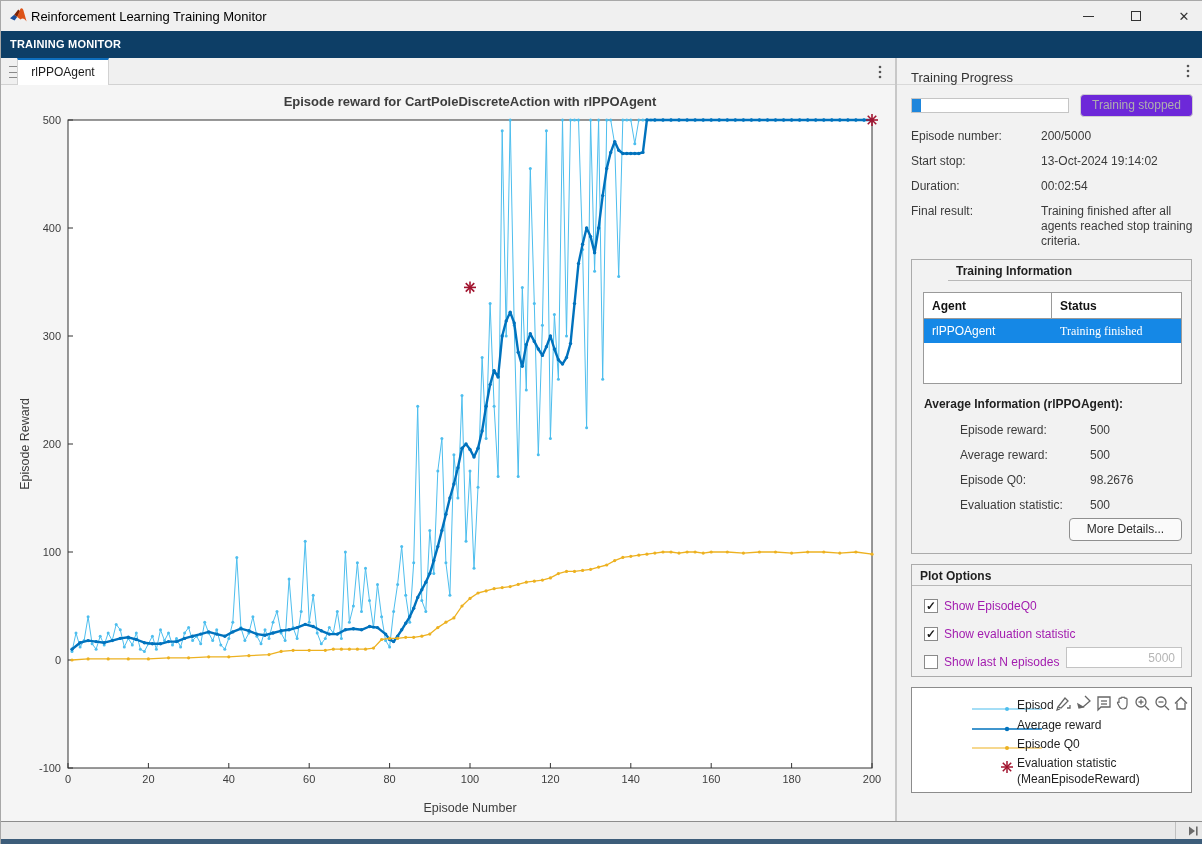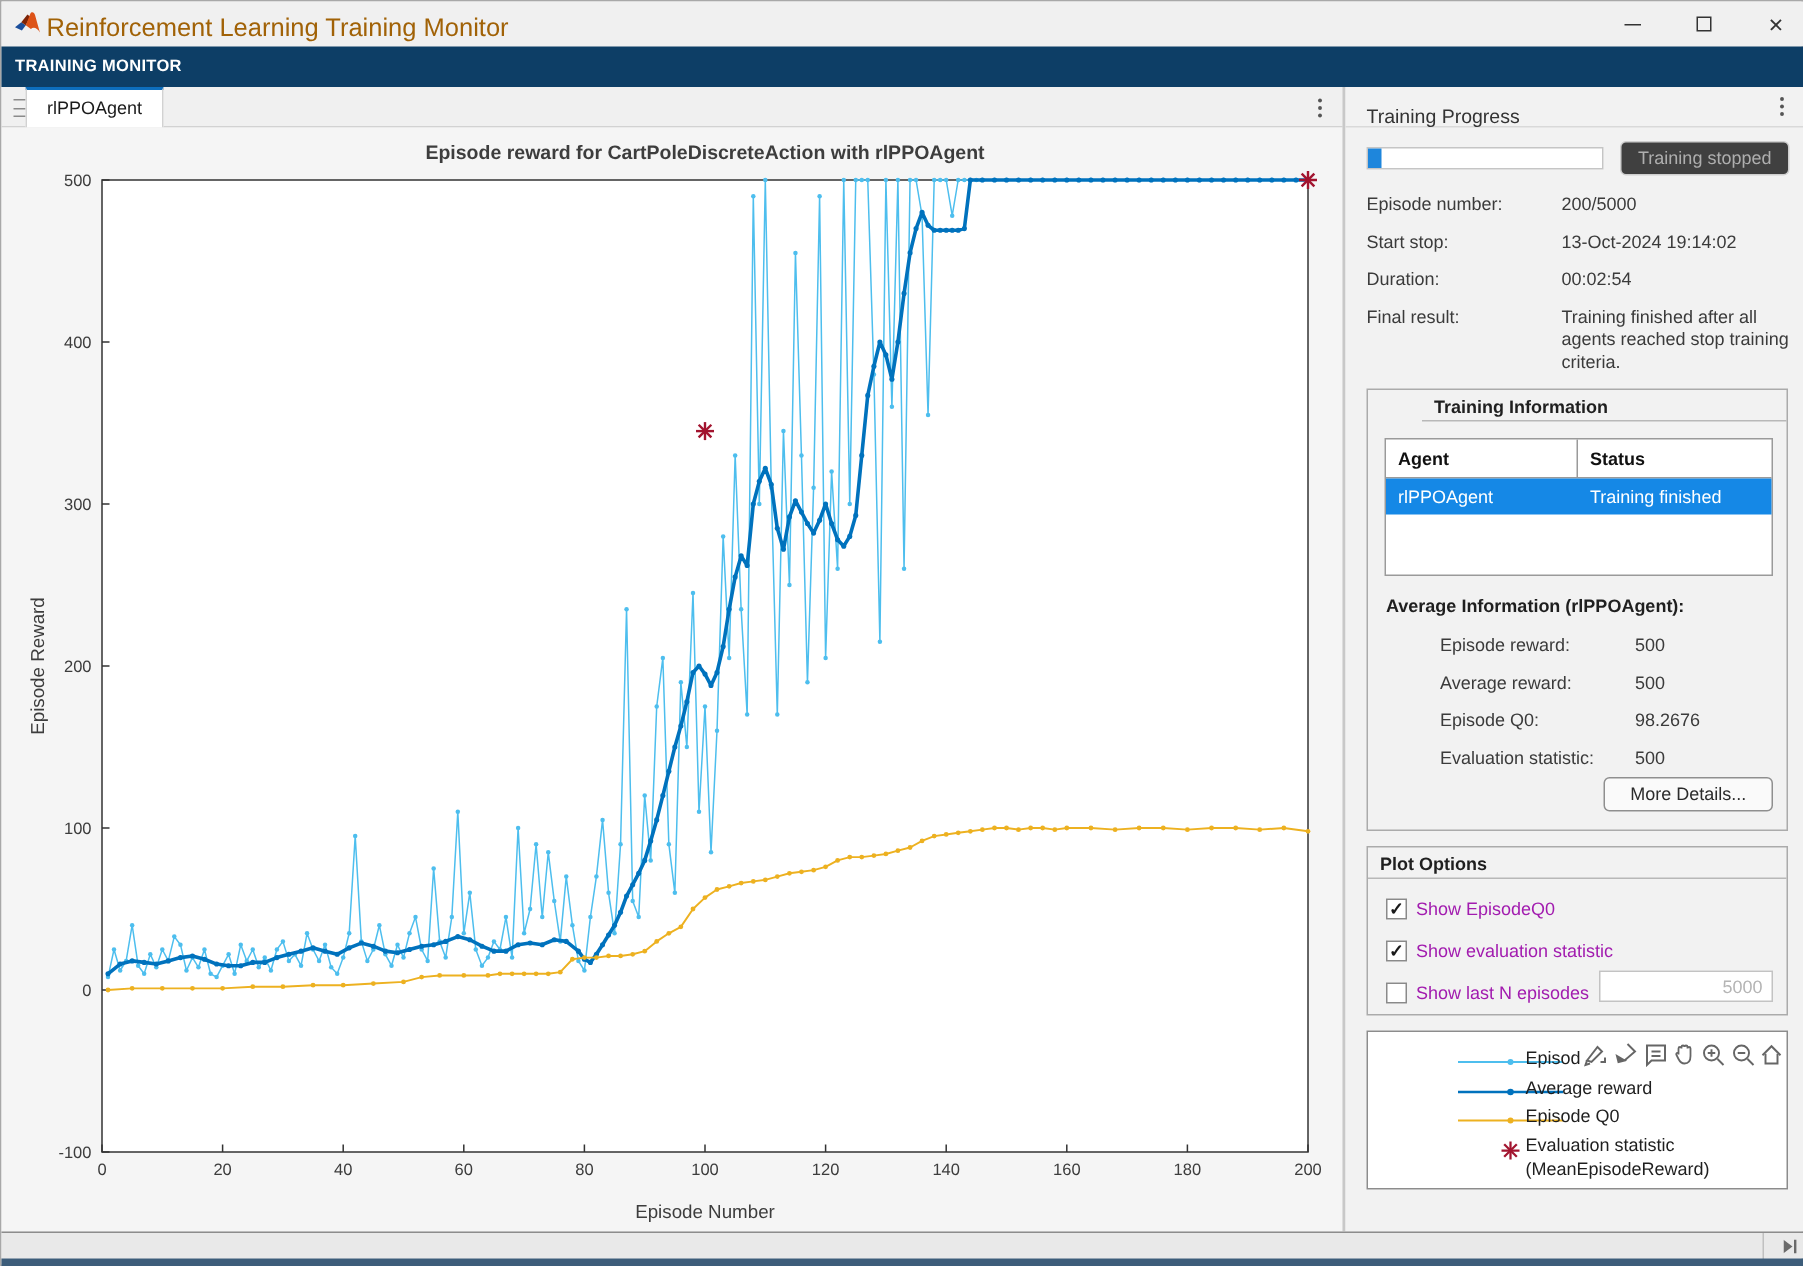--- a/index.html
+++ b/index.html
@@ -1,21 +1,21 @@
 <!DOCTYPE html>
 <html><head>
 <meta charset="utf-8">
 <style>
   * { margin:0; padding:0; box-sizing:border-box; }
   html,body { width:1202px; height:844px; font-family:"Liberation Sans", sans-serif; background:#f0f0f0; overflow:hidden; }
   .window { position:absolute; left:0; top:0; width:1202px; height:844px; background:#f0f0f0; border:1px solid #a8a8a8; }
 
   
   .titlebar { position:absolute; left:0; top:0; width:1202px; height:30px; background:#f0f0f0; }
-  .titlebar .apptitle { position:absolute; left:30px; top:8px; font-size:17px; color:#a16207; }
+  .titlebar .apptitle { position:absolute; left:30px; top:8px; font-size:13px; color:#000000; }
   .mlicon { position:absolute; left:9px; top:7px; }
   .winbtn { position:absolute; top:0; width:46px; height:30px; display:flex; align-items:center; justify-content:center; color:#333; }
   .btn-min { left:1064px; } .btn-max { left:1112px; } .btn-close { left:1160px; }
   .glyph-min { width:11px; height:1px; background:#333; }
   .glyph-max { width:10px; height:10px; border:1px solid #333; }
   .glyph-close { font-size:13px; color:#333; }
 
   
   .ribbon { position:absolute; left:0; top:30px; width:1202px; height:27px; background:#0d3e66; }
   .ribbon .rlabel { position:absolute; left:9px; top:7px; color:#ffffff; font-size:11px; font-weight:bold; letter-spacing:.2px; }
@@ -32,36 +32,36 @@
   .vdivider { position:absolute; left:894px; top:57px; width:2px; height:763px; background:#c8c8c8; }
   .rightpanel { position:absolute; left:896px; top:57px; width:306px; height:763px; background:#f2f2f2; }
 
   .chart-title { position:absolute; left:67px; top:93px; width:804px; text-align:center; font-size:13px; font-weight:bold; color:#3d3d3d; }
 
   
   .rp-header { position:absolute; left:0; top:0; width:306px; height:27px; border-bottom:1px solid #d9d9d9; }
   .rp-header .rp-title { position:absolute; left:14px; top:12px; font-size:13px; color:#333; }
   .progress-track { position:absolute; left:14px; top:40px; width:158px; height:15px; background:#ffffff; border:1px solid #c5c5c5; }
   .progress-fill { position:absolute; left:0; top:0; height:13px; background:#1e86dc; }
-  .btn { border:1px solid #cfcfcf; border-radius:4px; background:#404040; font-size:12px; font-family:"Liberation Sans",sans-serif; }
+  .btn { border:1px solid #cfcfcf; border-radius:4px; background:#6d28d9; font-size:12px; font-family:"Liberation Sans",sans-serif; }
   .btn-stopped { position:absolute; left:183px; top:36px; width:113px; height:23px; color:#aeaeae; text-align:center; line-height:21px; }
   .inforow { position:absolute; font-size:12px; color:#3b3b3b; }
   .inforow .lab { position:absolute; left:14px; top:0; width:125px; }
   .inforow .val { position:absolute; left:144px; top:0; width:152px; line-height:15px; }
 
   .groupbox { position:absolute; left:14px; width:281px; background:#f2f2f2; border:1px solid #ababab; }
   .gb-title { height:21px; border-bottom:1px solid #b8b8b8; font-size:12px; font-weight:bold; color:#1f1f1f; padding:4px 0 0 8px; }
 
   .agent-table { position:absolute; left:11px; top:32px; width:259px; height:92px; background:#ffffff; border:1px solid #9a9a9a; }
   .at-header { display:flex; height:26px; border-bottom:1px solid #9a9a9a; font-size:12px; font-weight:bold; color:#111; }
   .at-header .c1 { width:128px; padding:6px 0 0 8px; border-right:1px solid #9a9a9a; }
   .at-header .c2 { flex:1; padding:6px 0 0 8px; }
   .at-row { display:flex; height:24px; background:#1588e6; color:#ffffff; font-size:12px; }
   .at-row .c1 { width:128px; padding:5px 0 0 8px; }
-  .at-row .c2 { flex:1; padding:5px 0 0 8px; }
+  .at-row .c2 { flex:1; padding:5px 0 0 8px;font-family:Liberation Serif, serif; }
 
   .ei-title { position:absolute; left:12px; font-size:12px; font-weight:bold; color:#1f1f1f; }
   .ei-row { position:absolute; font-size:12px; color:#3b3b3b; }
   .ei-row .lab { position:absolute; left:12px; width:125px; }
   .ei-row .val { position:absolute; left:142px; }
   .btn-details { position:absolute; left:157px; width:113px; height:23px; color:#2b2b2b; border-color:#8f8f8f; background:#fafafa; text-align:center; line-height:21px; }
 
   .chkrow { position:absolute; left:12px; height:16px; }
   .checkbox { position:absolute; left:0; top:0; width:14px; height:14px; background:#fff; border:1px solid #8a8a8a; font-size:12px; line-height:12px; text-align:center; color:#1a1a1a; }
   .checkbox.checked::after { content:"\2713"; font-weight:bold; }

